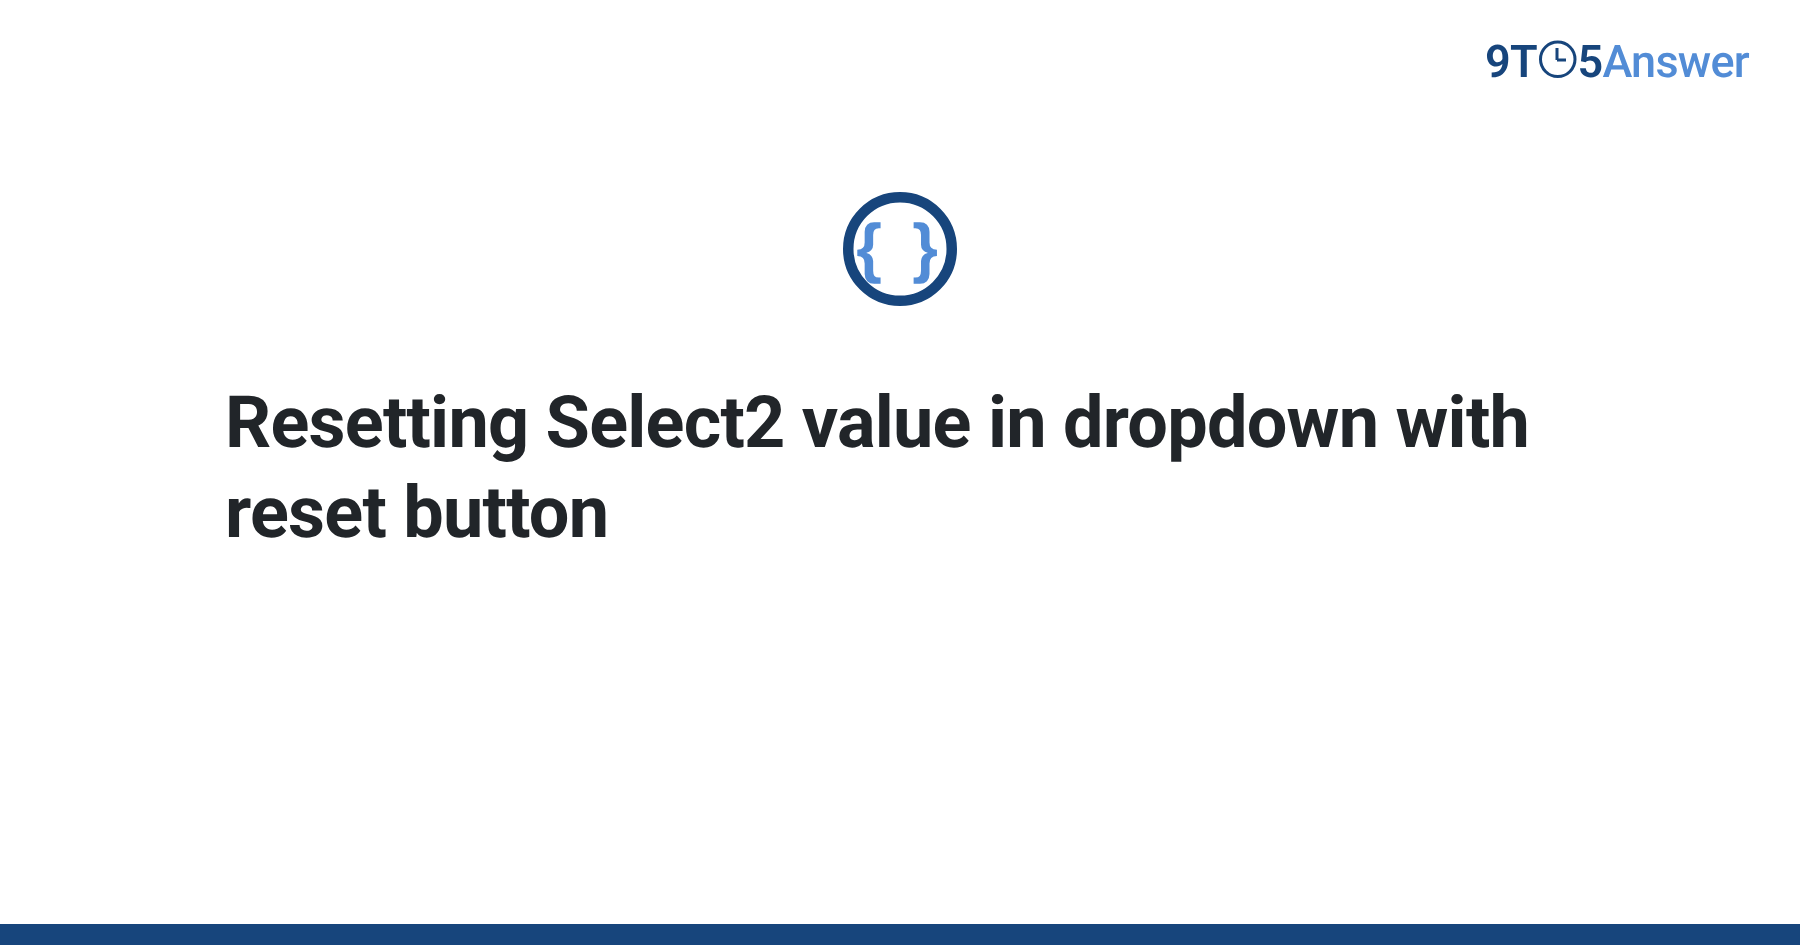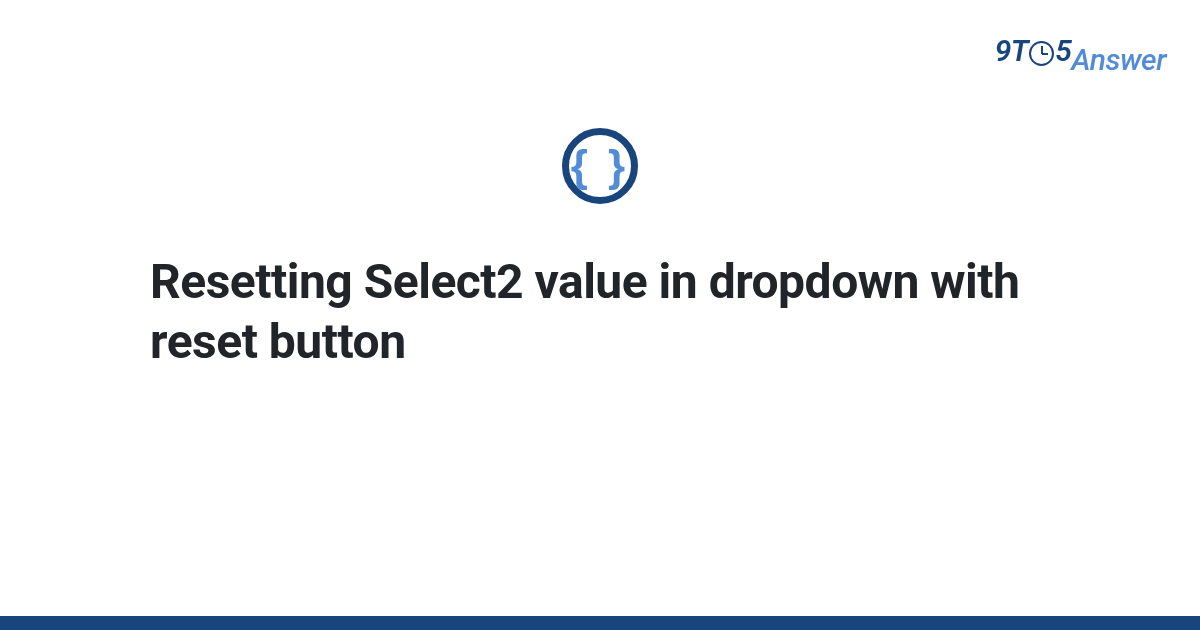--- a/index.html
+++ b/index.html
@@ -15,25 +15,24 @@
       font-family: -apple-system, BlinkMacSystemFont, "Segoe UI", Roboto, Helvetica, Arial, sans-serif;
       position: relative;
       overflow: hidden;
     }
     
     .header {
       position: absolute;
       top: 24px;
       right: 34px;
       display: flex;
-      align-items: center;
+      align-items: flex-start;
       font-size: 30px;
       font-weight: 500;
       letter-spacing: -0.5px;
-      font-style: italic;
     }
     
     .logo-9t {
       color: #17457c;
       font-weight: 600;
     }
     
     .logo-clock {
       display: inline-flex;
       align-items: center;
@@ -69,21 +68,20 @@
     }
     
     .logo-5 {
       color: #17457c;
       font-weight: 600;
     }
     
     .logo-answer {
       color: #528cd6;
       font-weight: 500;
-      margin-top: 18px;
     }
     
     .content {
       position: absolute;
       top: 128px;
       left: 0;
       right: 0;
       display: flex;
       flex-direction: column;
       align-items: center;

